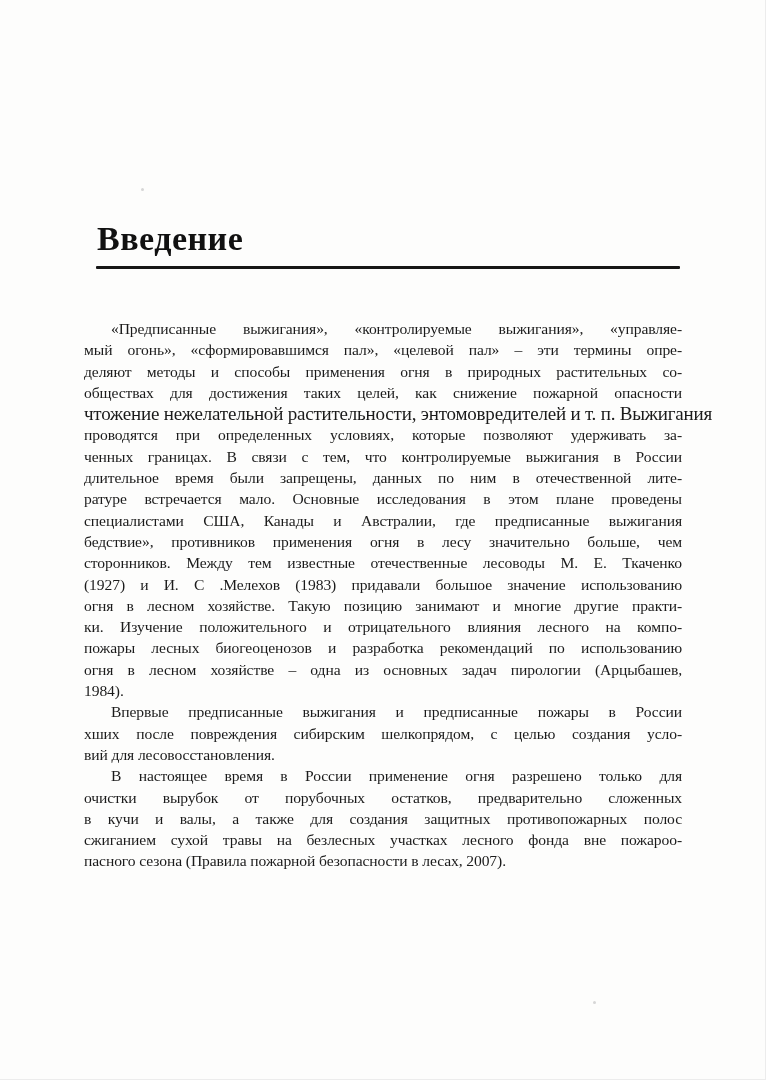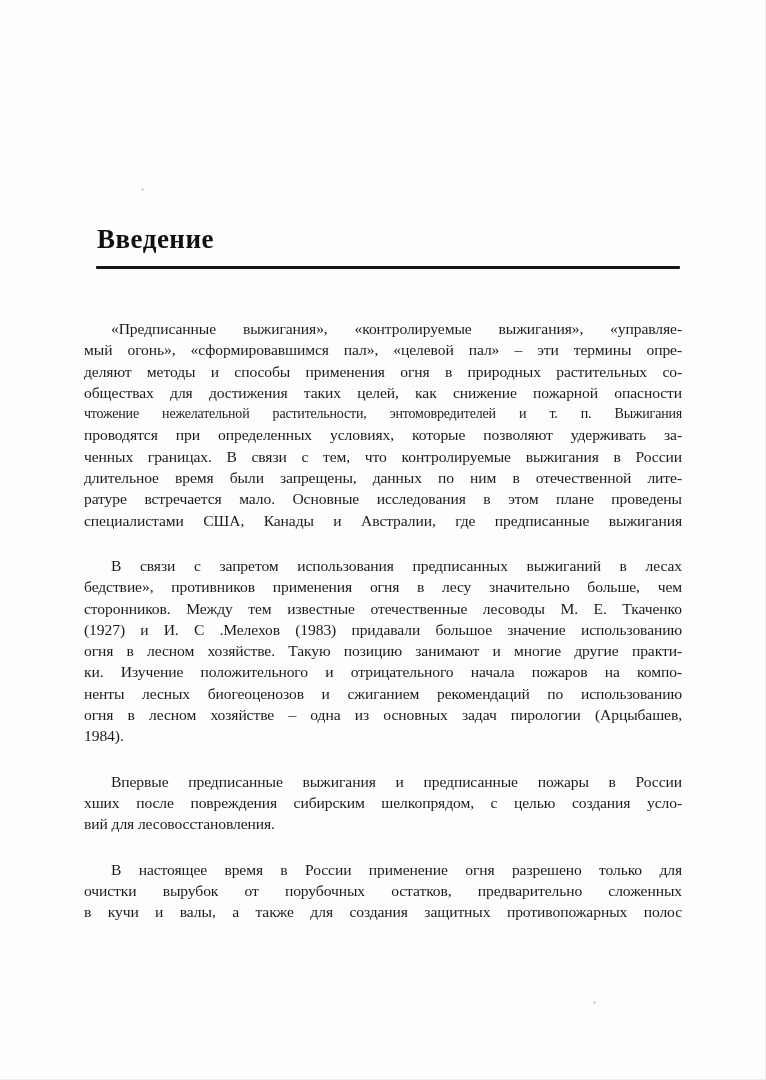--- a/index.html
+++ b/index.html
@@ -18,21 +18,21 @@
     box-shadow: inset -1px -1px 0 #ececec;
   }
   .content {
     position: absolute;
     left: 84px;
     top: 225px;
     width: 598px;
   }
   .chapter-title {
     margin: 0 0 0 13px;
-    font-size: 27px;
+    font-size: 34px;
     line-height: 28px;
     font-weight: bold;
     color: #111111;
     letter-spacing: 0.5px;
   }
   .heading-rule {
     height: 3px;
     background: #161616;
     margin: 13px 2px 0 12px;
     border-radius: 1px;
@@ -48,24 +48,23 @@
     text-align: justify;
     text-align-last: justify;
     white-space: nowrap;
   }
   .ln.end {
     text-align-last: left;
     white-space: normal;
   }
   .ln.ind {
     text-indent: 27px;
-    margin-top: 24px;
   }
   .ln.tight {
-    font-size: 14px;
+    font-size: 19px;
     letter-spacing: -0.2px;
   }
   .speck {
     position: absolute;
     background: #d6d6d6;
     border-radius: 50%;
   }
   .speck-a { left: 141px; top: 188px; width: 3px; height: 3px; }
   .speck-b { left: 593px; top: 1001px; width: 3px; height: 3px; }
 </style>
@@ -92,38 +91,39 @@
         <div class="ln">обществах для достижения таких целей, как снижение пожарной опасности</div>
         <div class="ln tight">чтожение нежелательной растительности, энтомовредителей и т. п. Выжигания</div>
         <div class="ln">проводятся при определенных условиях, которые позволяют удерживать за-</div>
         <div class="ln">ченных границах. В связи с тем, что контролируемые выжигания в России</div>
         <div class="ln">длительное время были запрещены, данных по ним в отечественной лите-</div>
         <div class="ln">ратуре встречается мало. Основные исследования в этом плане проведены</div>
         <div class="ln">специалистами США, Канады и Австралии, где предписанные выжигания</div>
       </div>
 
       <div class="para">
-        <div class="ln ind">В связи с запретом использования предписанных выжиганий в лесах</div>
         <div class="ln">бедствие», противников применения огня в лесу значительно больше, чем</div>
         <div class="ln">сторонников. Между тем известные отечественные лесоводы М. Е. Ткаченко</div>
         <div class="ln">(1927) и И. С .Мелехов (1983) придавали большое значение использованию</div>
         <div class="ln">огня в лесном хозяйстве. Такую позицию занимают и многие другие практи-</div>
-        <div class="ln">ки. Изучение положительного и отрицательного начала пожаров на компо-</div>
-        <div class="ln">ненты лесных биогеоценозов и сжиганием рекомендаций по использованию</div>
+        <div class="ln">ки. Изучение положительного и отрицательного влияния лесного на компо-</div>
+        <div class="ln">пожары лесных биогеоценозов и разработка рекомендаций по использованию</div>
         <div class="ln">огня в лесном хозяйстве – одна из основных задач пирологии (Арцыбашев,</div>
         <div class="ln end">1984).</div>
       </div>
 
       <div class="para">
         <div class="ln ind">Впервые предписанные выжигания и предписанные пожары в России</div>
         <div class="ln">хших после повреждения сибирским шелкопрядом, с целью создания усло-</div>
         <div class="ln end">вий для лесовосстановления.</div>
       </div>
 
       <div class="para">
         <div class="ln ind">В настоящее время в России применение огня разрешено только для</div>
         <div class="ln">очистки вырубок от порубочных остатков, предварительно сложенных</div>
         <div class="ln">в кучи и валы, а также для создания защитных противопожарных полос</div>
+        <div class="ln">сжиганием сухой травы на безлесных участках лесного фонда вне пожароо-</div>
+        <div class="ln end">пасного сезона (Правила пожарной безопасности в лесах, 2007).</div>
       </div>
 
     </div>
   </div>
 </div>
 
 </body></html>

